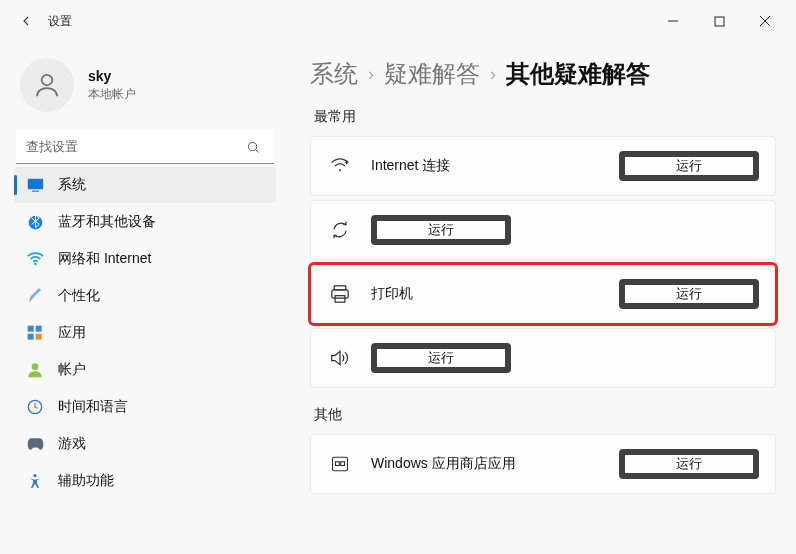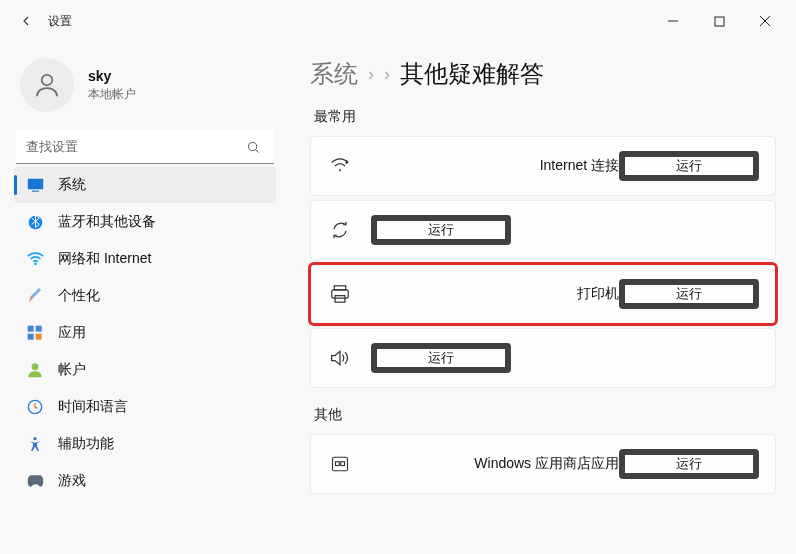--- a/index.html
+++ b/index.html
@@ -31,30 +31,30 @@
     .nav-item { display:flex; align-items:center; gap:14px; padding:9px 12px; border-radius:4px; font-size:14px; color:#111; position:relative; }
     .nav-item .nico { width:18px; display:flex; justify-content:center; }
     .nav-item.active { background:#ededed; }
     .nav-item.active::before { content:""; position:absolute; left:0px; top:8px; bottom:8px; width:3px; background:#1472d0; border-radius:3px; }
 
     
     .main { flex:1; padding:16px 20px 0 20px; overflow:hidden; }
     .crumbs { display:flex; align-items:center; gap:10px; font-size:24px; color:#777; margin-bottom:18px; flex-wrap:wrap; }
     .crumb-link { color:#777; }
     .crumb-sep { color:#aaa; font-size:18px; }
-    .crumb-cur { color:#111; font-weight:400; }
+    .crumb-cur { color:#111; font-weight:700; }
 
     .section-title { font-size:14px; color:#222; margin:0 0 10px 4px; }
     .section-title.other { margin-top:18px; }
 
     .cards { display:flex; flex-direction:column; gap:4px; }
     .card { background:#fdfdfe; border:1px solid #eceaea; border-radius:4px; padding:14px 16px; display:flex; align-items:center; }
     .card.highlight { outline:3px solid #e02a2a; outline-offset:-1px; }
     .cico { width:26px; display:flex; justify-content:center; color:#333; margin-right:18px; }
-    .clabel { font-size:14px; color:#111; flex:1;text-align:right; }
+    .clabel { font-size:14px; color:#111; flex:1; }
     .run-btn { width:140px; height:30px; background:#fdfdfe; border:6px solid #404040; border-radius:4px; font-size:13px; color:#111; display:flex; align-items:center; justify-content:center; }
 
     svg { display:block; }
   </style>
 </head>
 <body>
 
 <div class="titlebar">
   <div class="back-btn">
     <svg width="16" height="16" viewBox="0 0 24 24" fill="none" stroke="currentColor" stroke-width="1.6">
@@ -169,42 +169,43 @@
         <span class="nico">
             <svg width="16" height="16" viewBox="0 0 24 24">
               <circle cx="12" cy="12" r="10" fill="none" stroke="#2b7ccc" stroke-width="2"></circle>
               <path d="M12 6v6l4 2" fill="none" stroke="#e07b2c" stroke-width="2"></path>
             </svg>
           </span>
         <span>时间和语言</span>
       </div>
       <div class="nav-item">
         <span class="nico">
+            <svg width="17" height="14" viewBox="0 0 24 18">
+              <path d="M6 1h12c3 0 5 4 5 8s-1 8-4 8c-2 0-3-3-5-3h-4c-2 0-3 3-5 3-3 0-4-4-4-8s2-8 5-8z" fill="#5a6a78"></path>
+            </svg>
+          </span>
+        <span>游戏</span>
+      </div>
+      <div class="nav-item">
+        <span class="nico">
             <svg width="16" height="16" viewBox="0 0 24 24">
               <circle cx="12" cy="4" r="2.5" fill="#3a7bc8"></circle>
               <path d="M4 8l8 2 8-2-5 3v4l3 7-2 1-4-7-4 7-2-1 3-7v-4z" fill="#3a7bc8"></path>
             </svg>
           </span>
         <span>辅助功能</span>
-      </div>
-      <div class="nav-item">
-        <span class="nico">
-            <svg width="17" height="14" viewBox="0 0 24 18">
-              <path d="M6 1h12c3 0 5 4 5 8s-1 8-4 8c-2 0-3-3-5-3h-4c-2 0-3 3-5 3-3 0-4-4-4-8s2-8 5-8z" fill="#5a6a78"></path>
-            </svg>
-          </span>
-        <span>游戏</span>
       </div>
     </div>
   </div>
 
   <div class="main">
     <div class="crumbs">
       <span class="crumb-link">系统</span>
       <span class="crumb-sep">›</span>
+      <span class="crumb-link">疑难解答</span>
       <span class="crumb-sep">›</span>
       <span class="crumb-cur">其他疑难解答</span>
     </div>
 
     <div class="section-title">最常用</div>
     <div class="cards">
 
       <div class="card">
         <span class="cico">
             <svg width="20" height="18" viewBox="0 0 24 20" fill="none" stroke="#333" stroke-width="1.5">

